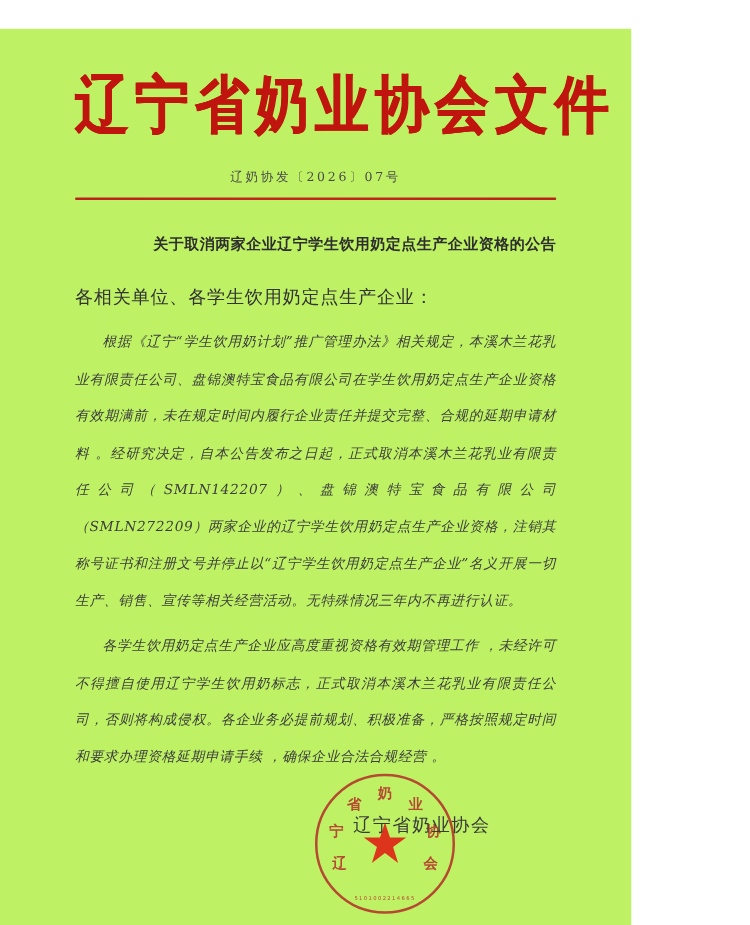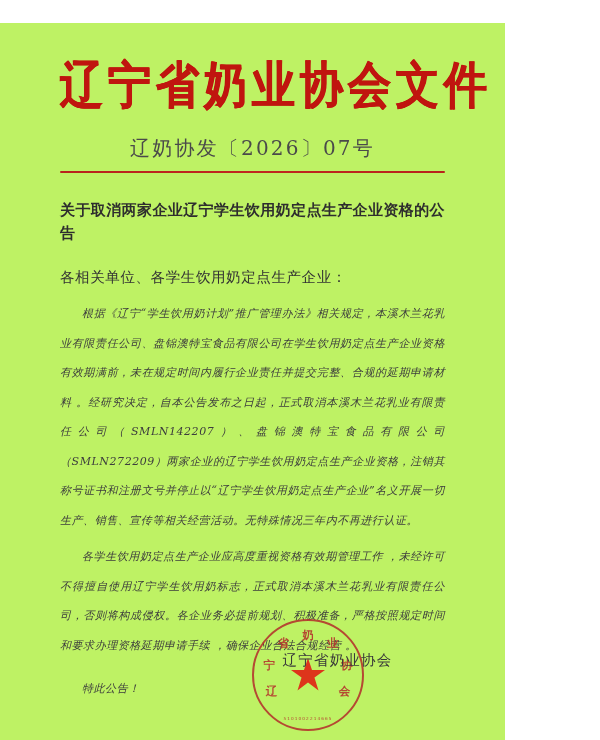--- a/index.html
+++ b/index.html
@@ -41,38 +41,38 @@
     color: #c0150f;
     text-shadow: 0.5px 0 0 #c0150f, -0.5px 0 0 #b5120d;
     white-space: nowrap;
     transform: scaleY(1.16);
     transform-origin: center top;
   }
 
   .docnum {
     margin-top: 30px;
     text-align: center;
-    font-size: 20px;
+    font-size: 10px;
     letter-spacing: 2.2px;
     color: #4a4a4a;
     white-space: nowrap;
   }
 
   .red-rule {
     margin-top: 9px;
     height: 2px;
     background: linear-gradient(to right, #b8231c, #c0281f 50%, #b8231c);
     border-radius: 1px;
   }
 
   
   .headline {
     margin-top: 26px;
-    text-align: left;
-    font-size: 15px;
+    text-align: right;
+    font-size: 12px;
     font-weight: 700;
     letter-spacing: 0.4px;
     color: #2e2e2e;
     line-height: 1.5;
   }
 
   
   .salutation {
     margin-top: 24px;
     font-size: 14.5px;
@@ -192,21 +192,20 @@
     <div class="red-rule"></div>
   </div>
 
   <div class="headline">关于取消两家企业辽宁学生饮用奶定点生产企业资格的公告</div>
 
   <div class="salutation">各相关单位、各学生饮用奶定点生产企业：</div>
 
   <div class="body-block">
     <p class="para">根据《辽宁“学生饮用奶计划”推广管理办法》相关规定，本溪木兰花乳业有限责任公司、盘锦澳特宝食品有限公司在学生饮用奶定点生产企业资格有效期满前，未在规定时间内履行企业责任并提交完整、合规的延期申请材料 。经研究决定，自本公告发布之日起，正式取消本溪木兰花乳业有限责任公司（SMLN142207）、盘锦澳特宝食品有限公司（SMLN272209）两家企业的辽宁学生饮用奶定点生产企业资格，注销其称号证书和注册文号并停止以“辽宁学生饮用奶定点生产企业”名义开展一切生产、销售、宣传等相关经营活动。无特殊情况三年内不再进行认证。</p>
     <p class="para">各学生饮用奶定点生产企业应高度重视资格有效期管理工作 ，未经许可不得擅自使用辽宁学生饮用奶标志，正式取消本溪木兰花乳业有限责任公司，否则将构成侵权。各企业务必提前规划、积极准备，严格按照规定时间和要求办理资格延期申请手续 ，确保企业合法合规经营 。</p>
-    <p class="para closing">特此公告！</p>
   </div>
 
   <div class="signature-zone">
     <div class="seal">
       <div class="seal-arc-text">
           <span style="transform: rotate(-114deg) translate(0px, -40px) rotate(114deg) translate(-50%, -50%);">辽</span>
           <span style="transform: rotate(-76deg) translate(0px, -40px) rotate(76deg) translate(-50%, -50%);">宁</span>
           <span style="transform: rotate(-38deg) translate(0px, -40px) rotate(38deg) translate(-50%, -50%);">省</span>
           <span style="transform: rotate(0deg) translate(0px, -40px) rotate(0deg) translate(-50%, -50%);">奶</span>
           <span style="transform: rotate(38deg) translate(0px, -40px) rotate(-38deg) translate(-50%, -50%);">业</span>

